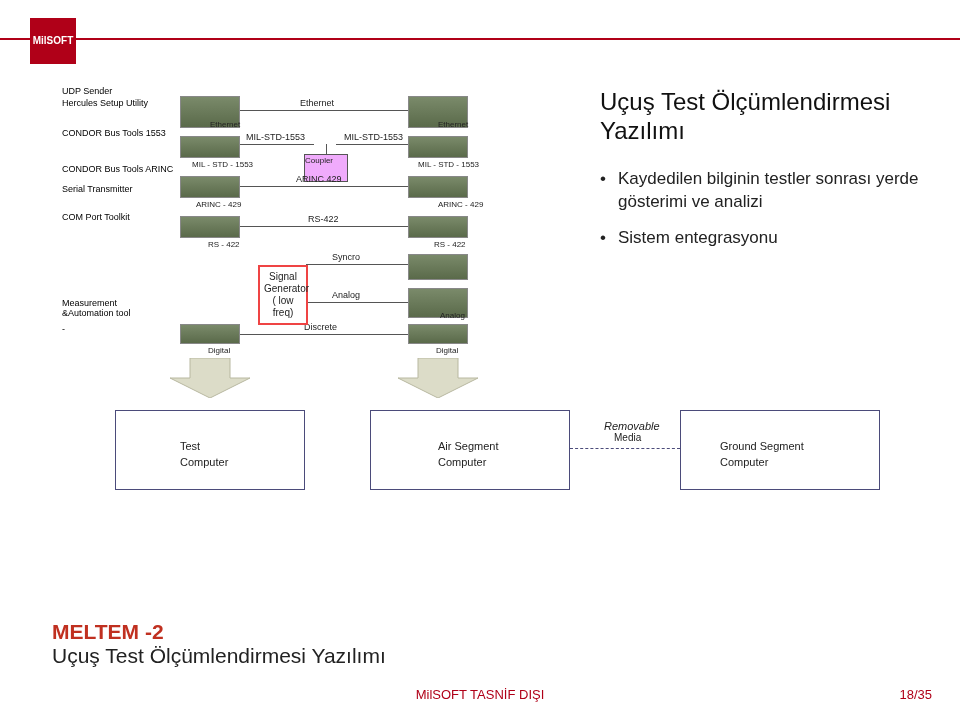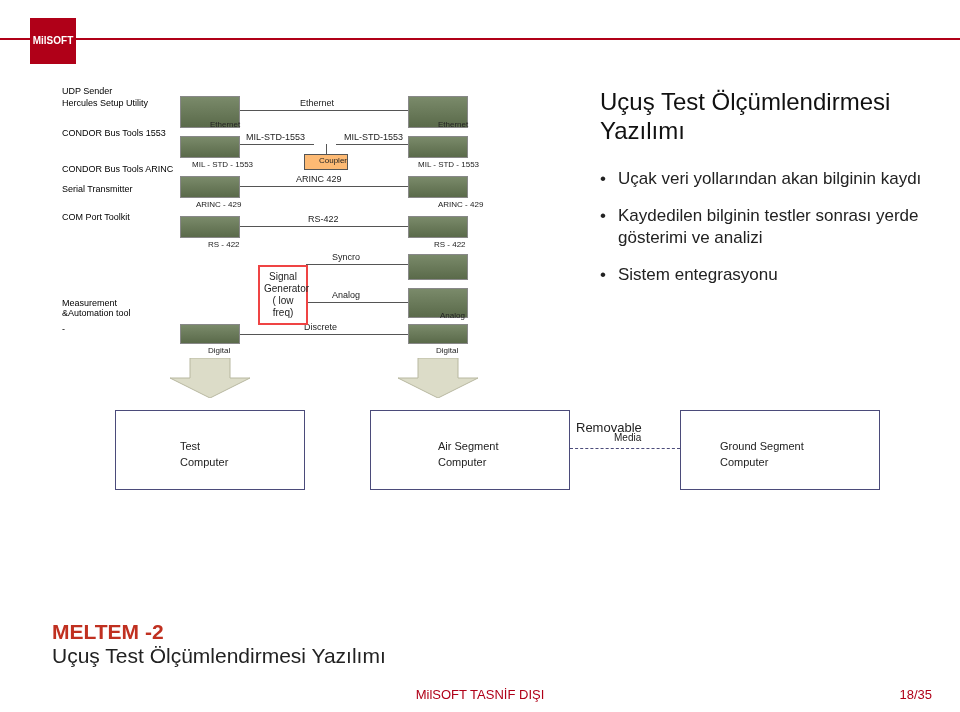--- a/index.html
+++ b/index.html
@@ -223,21 +223,21 @@
 
   <div class="hw-line" style="left:240px; top:40px; width:168px;"></div>
   <div class="hw-line" style="left:240px; top:74px; width:74px;"></div>
   <div class="hw-line" style="left:336px; top:74px; width:72px;"></div>
   <div class="hw-line" style="left:240px; top:116px; width:168px;"></div>
   <div class="hw-line" style="left:240px; top:156px; width:168px;"></div>
   <div class="hw-line" style="left:306px; top:194px; width:102px;"></div>
   <div class="hw-line" style="left:306px; top:232px; width:102px;"></div>
   <div class="hw-line" style="left:240px; top:264px; width:168px;"></div>
 
-  <div style="position:absolute; left:304px; top:84px; width:44px; height:16px; border:1px solid #555; background:#fdba74; font-size:8px; text-align:right; line-height:12px;">Coupler</div>
+  <div style="position:absolute; left:304px; top:84px; width:44px; height:28px; border:1px solid #555; background:#f0abfc; font-size:8px; text-align:left; line-height:12px;">Coupler</div>
   <div style="position:absolute; left:326px; top:74px; width:1px; height:10px; background:#555;"></div>
 
   <div class="conn-label" style="left:300px; top:28px;">Ethernet</div>
   <div class="conn-label" style="left:246px; top:62px;">MIL-STD-1553</div>
   <div class="conn-label" style="left:344px; top:62px;">MIL-STD-1553</div>
   <div class="conn-label" style="left:296px; top:104px;">ARINC 429</div>
   <div class="conn-label" style="left:308px; top:144px;">RS-422</div>
   <div class="conn-label" style="left:332px; top:182px;">Syncro</div>
   <div class="conn-label" style="left:332px; top:220px;">Analog</div>
   <div class="conn-label" style="left:304px; top:252px;">Discrete</div>
@@ -264,29 +264,28 @@
   <div class="seg-label" style="left:180px; top:386px;">Computer</div>
 
   <div class="seg-box" style="left:370px; top:340px; width:200px;"></div>
   <div class="seg-label" style="left:438px; top:370px;">Air Segment</div>
   <div class="seg-label" style="left:438px; top:386px;">Computer</div>
 
   <div class="seg-box" style="left:680px; top:340px; width:200px;"></div>
   <div class="seg-label" style="left:720px; top:370px;">Ground Segment</div>
   <div class="seg-label" style="left:720px; top:386px;">Computer</div>
 
-  <div class="seg-label" style="left:576px; top:350px; font-size:13px;">Removable</div>
+  <div class="seg-label" style="left:604px; top:350px; font-size:11px;font-style:italic;">Removable</div>
   <div class="seg-label" style="left:614px; top:362px; font-size:10px;">Media</div>
   <div class="dashed-line" style="left:570px; top:378px; width:110px;"></div>
 
 </div>
 
 <div class="title-block">
   <div class="title-text">Uçuş Test Ölçümlendirmesi Yazılımı</div>
-  <div class="bullet">Uçak veri yollarından akan bilginin kaydı</div>
   <div class="bullet">Kaydedilen bilginin testler sonrası yerde gösterimi ve analizi</div>
   <div class="bullet">Sistem entegrasyonu</div>
 </div>
 
 <div class="bottom-title">
   <span class="bottom-title-1">MELTEM -2</span><br>
   <span class="bottom-title-2">Uçuş Test Ölçümlendirmesi Yazılımı</span>
 </div>
 
 <div class="footer-mid">MilSOFT TASNİF DIŞI</div>

